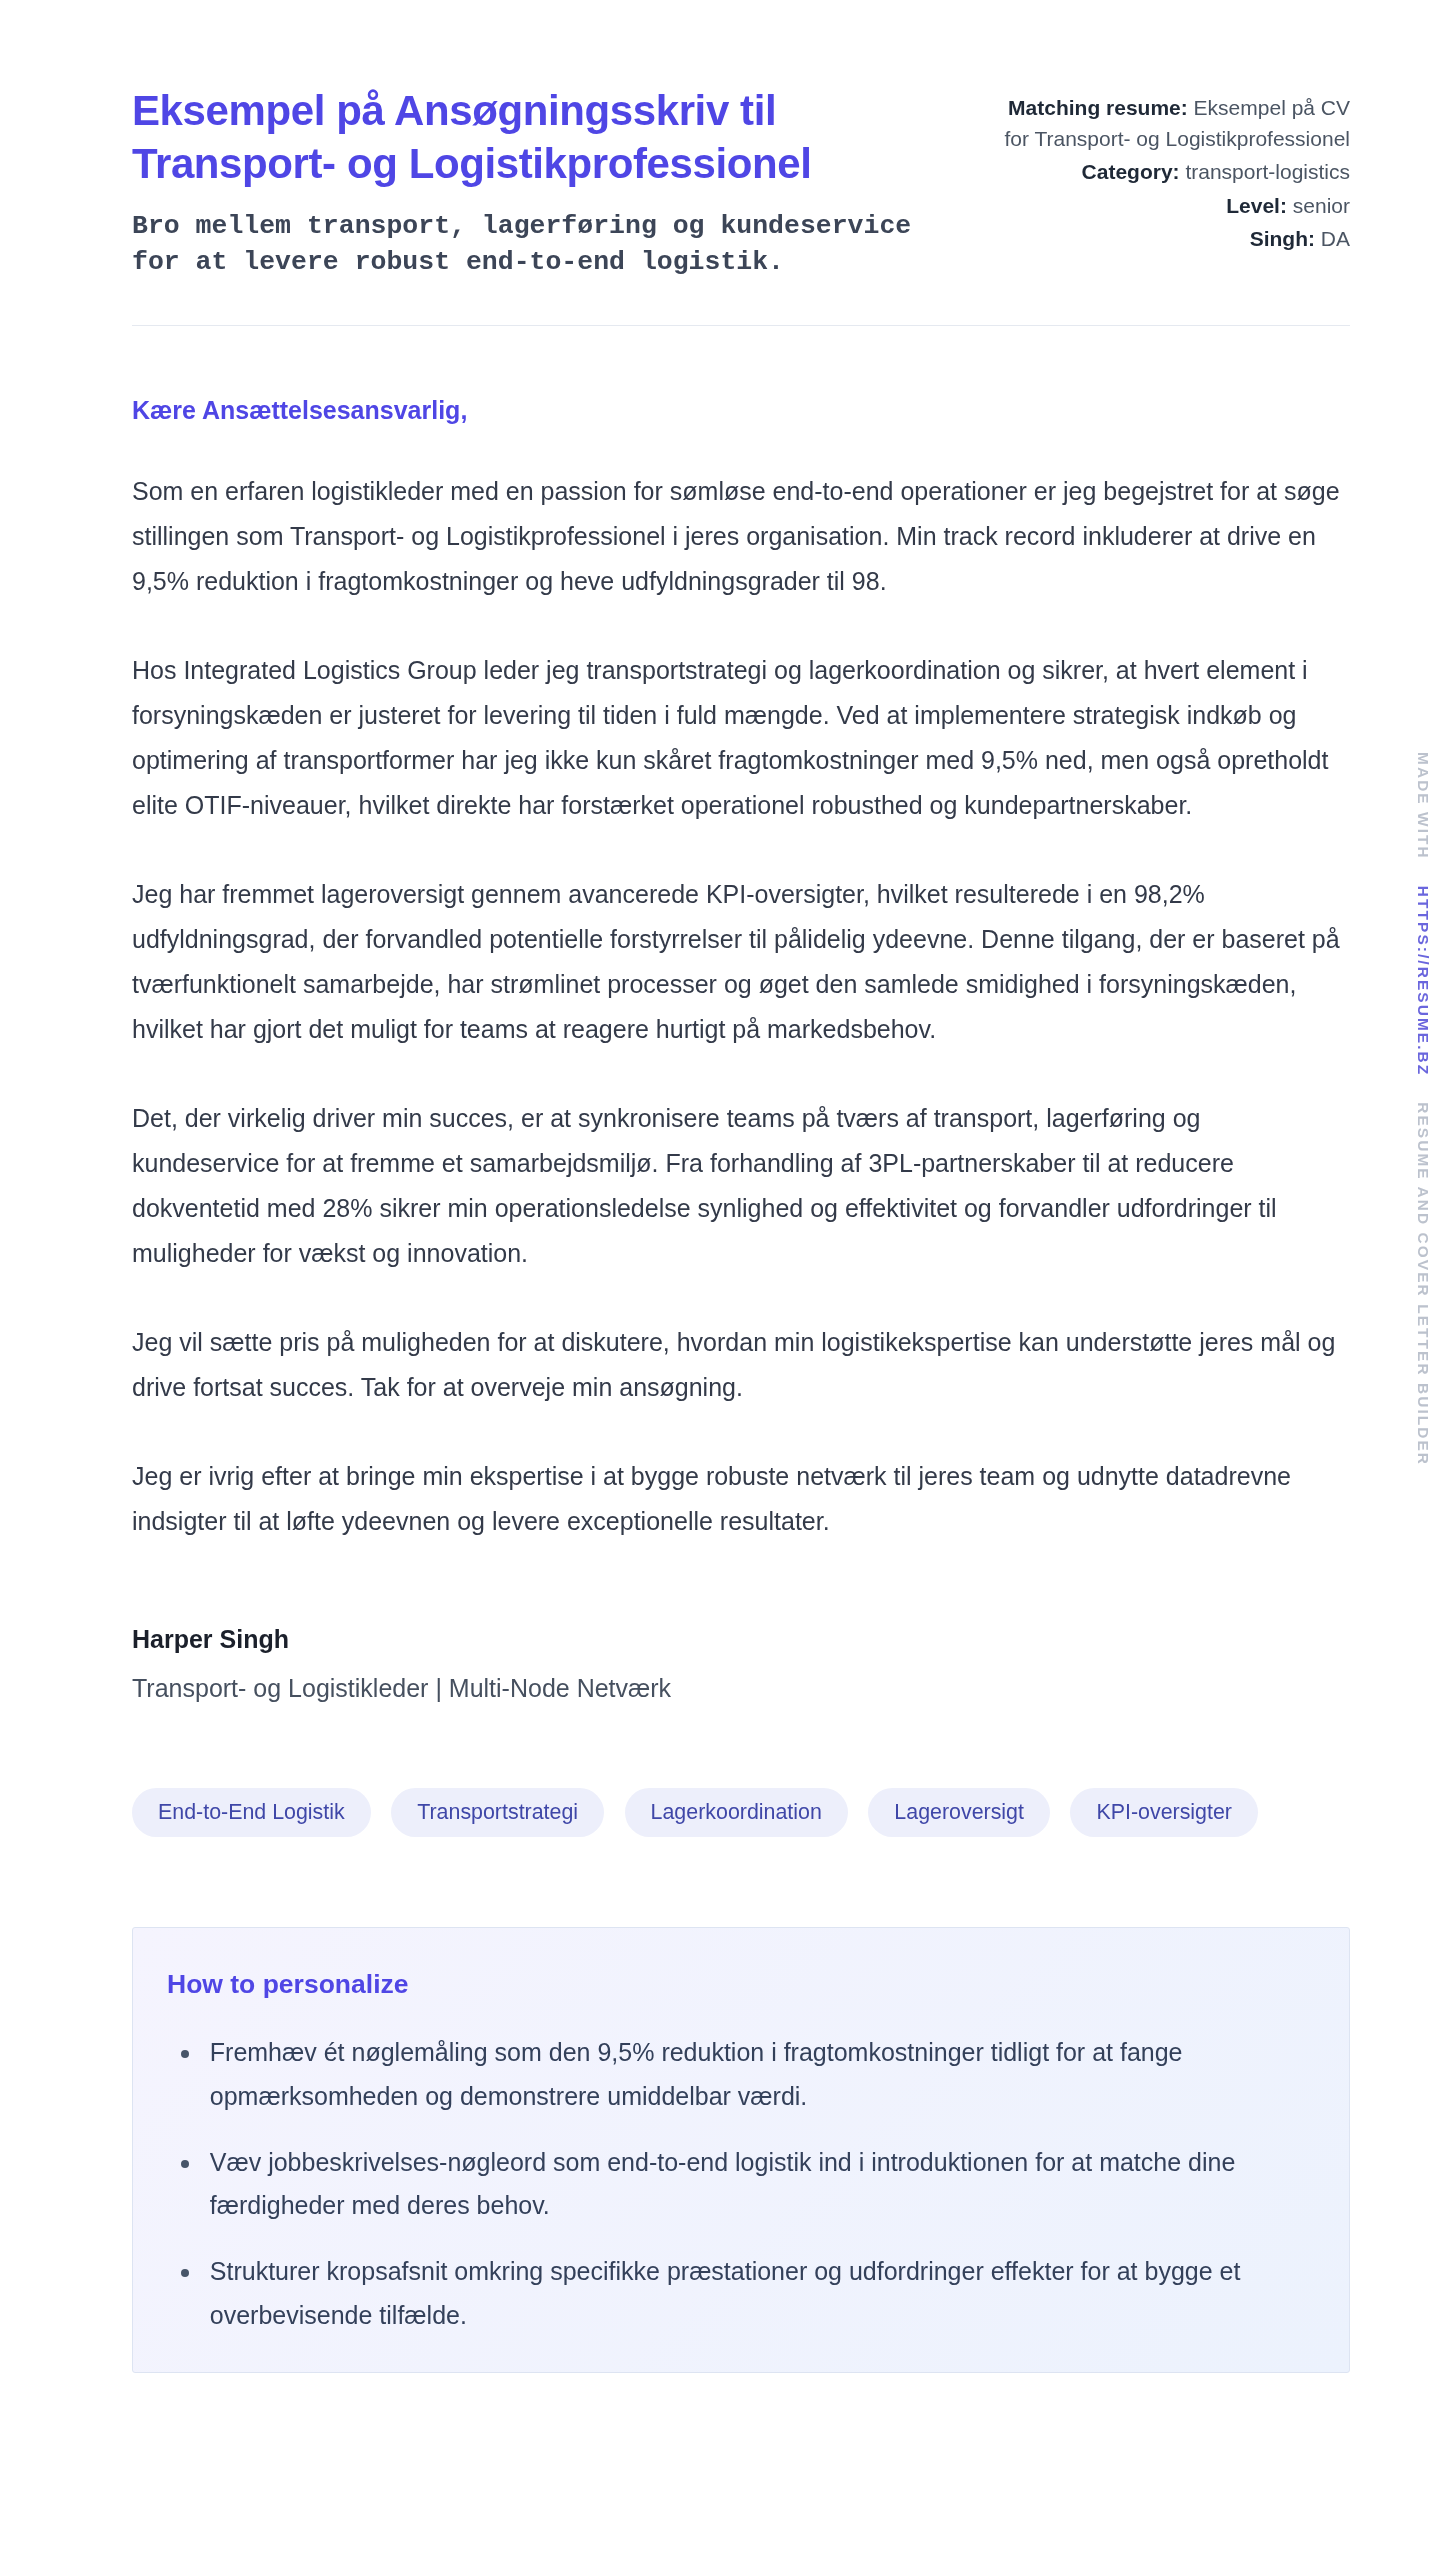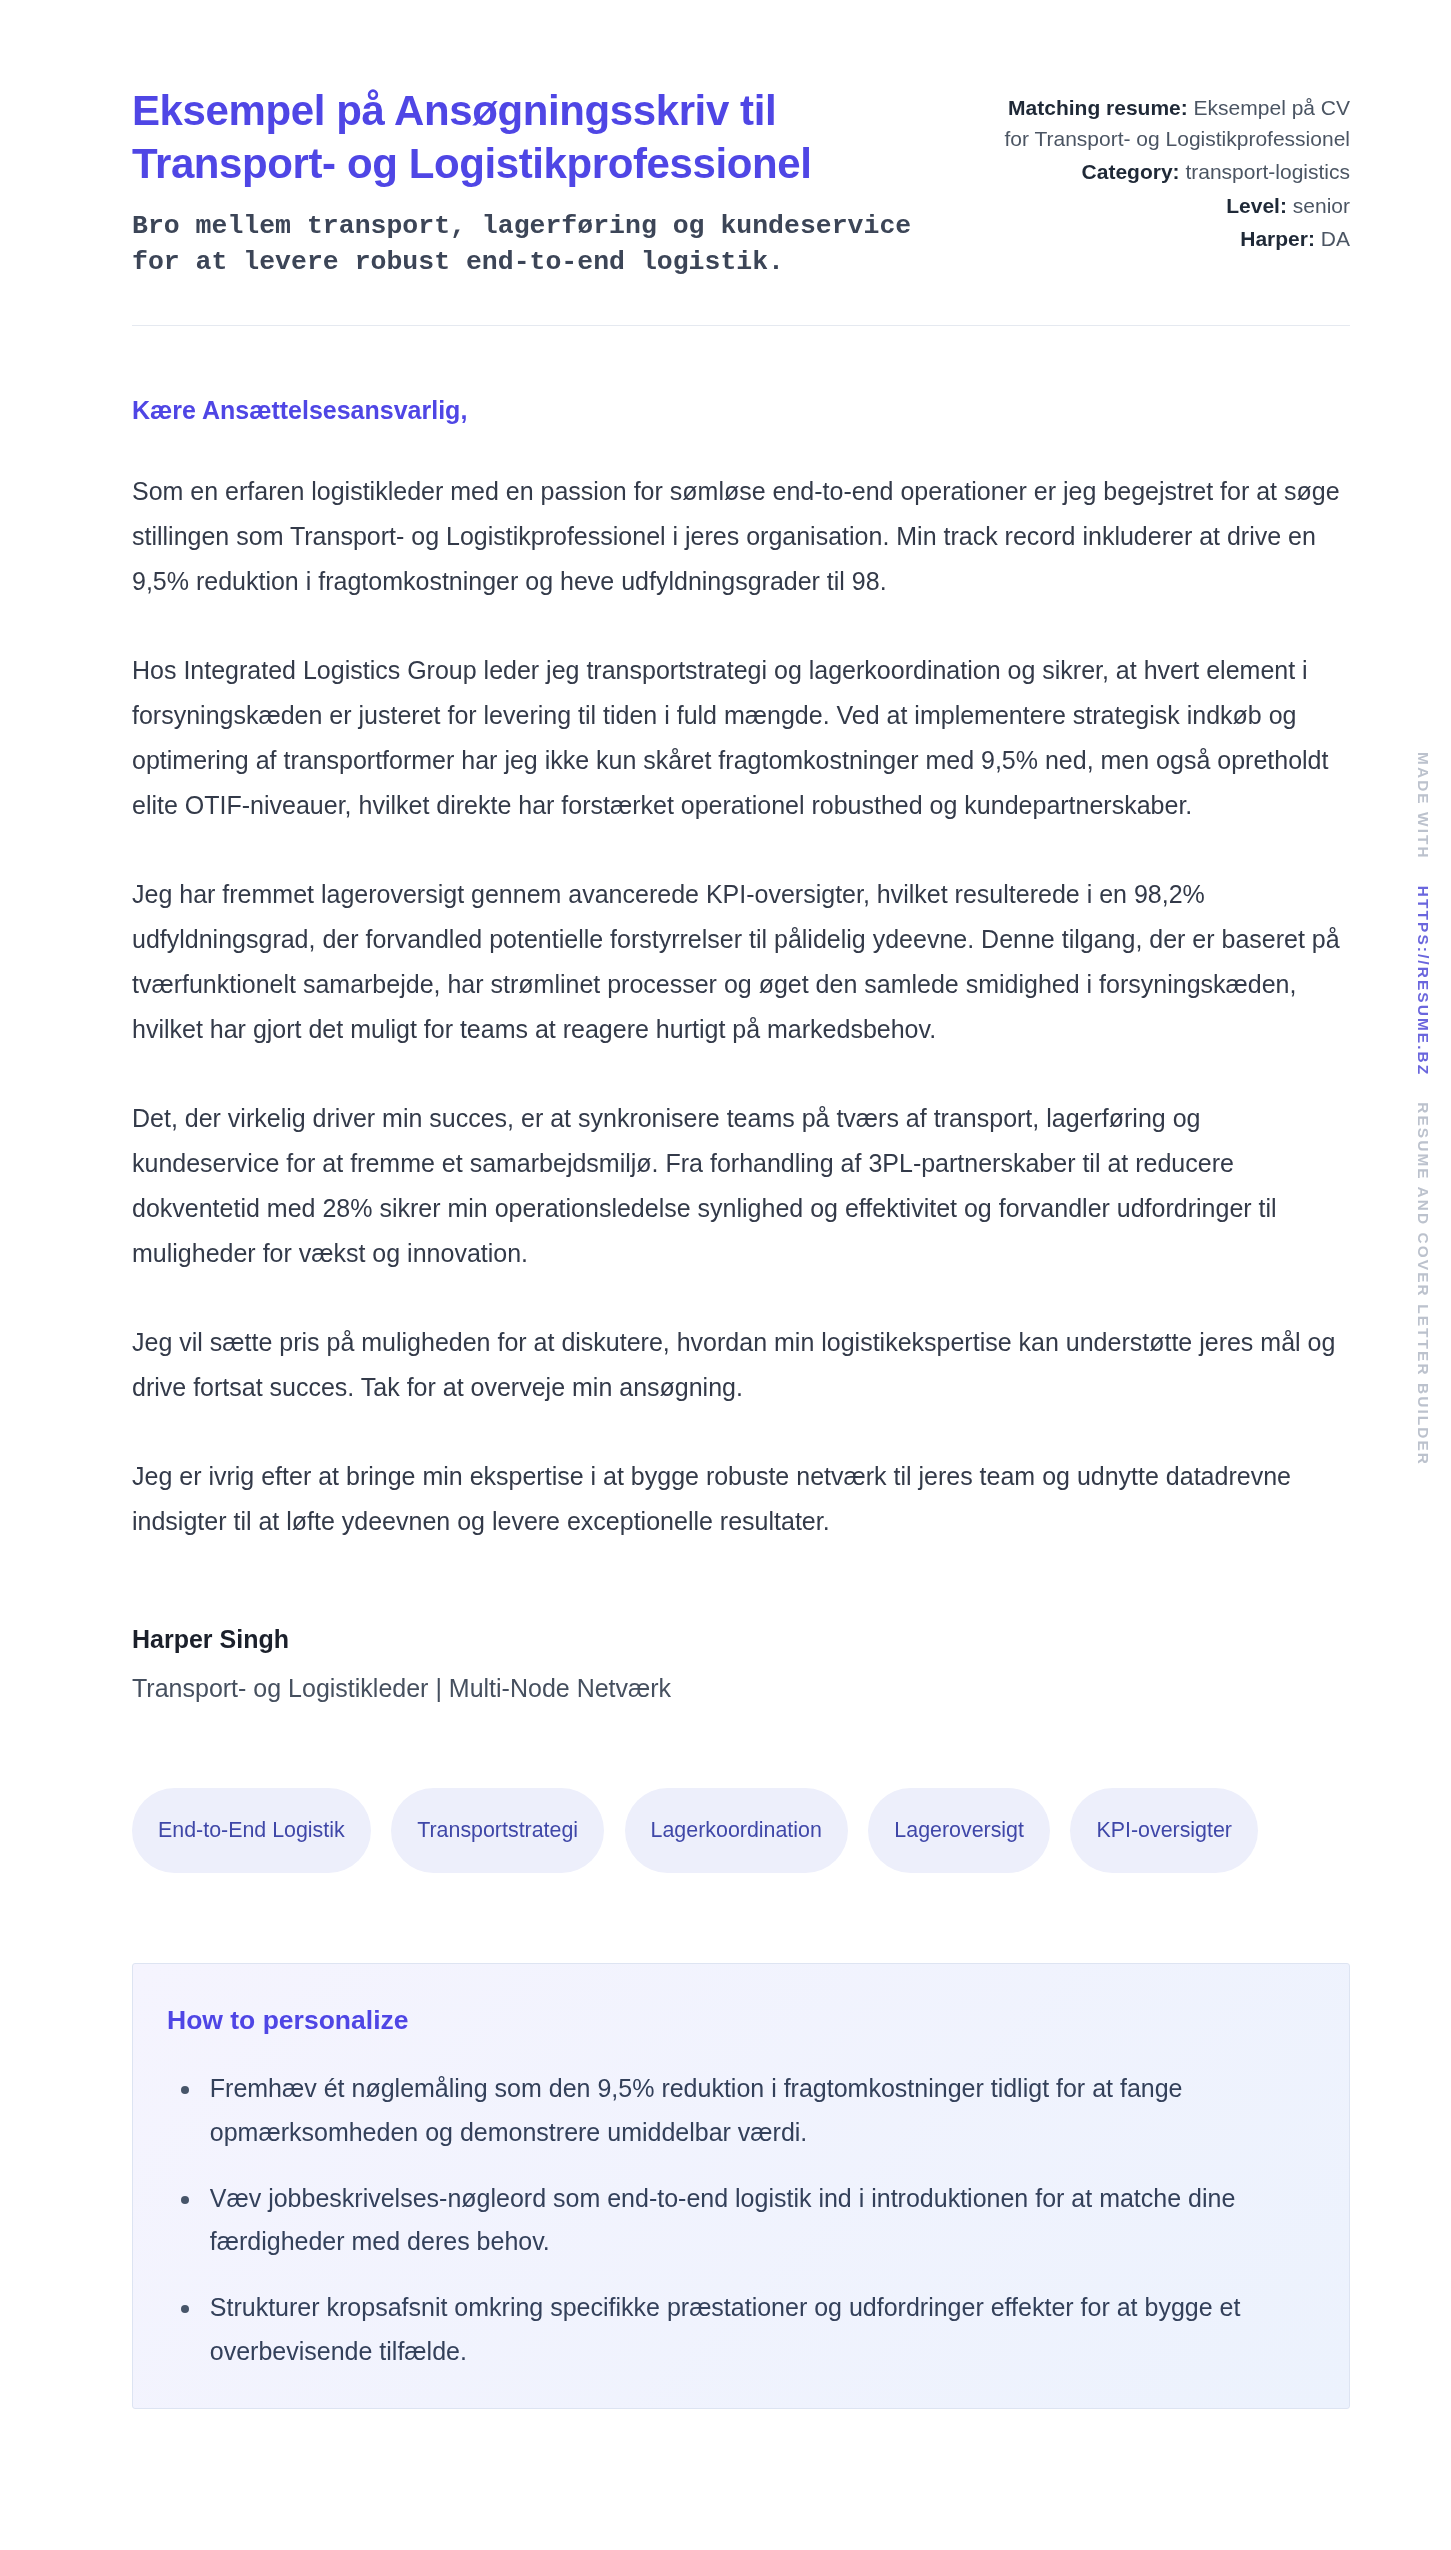--- a/index.html
+++ b/index.html
@@ -95,21 +95,21 @@
     display: flex;
     flex-wrap: wrap;
     gap: 20.5px;
   }
   .tag {
     display: inline-block;
     background: #edeffb;
     color: #3f47a8;
     font-size: 21.4px;
     font-weight: 500;
-    padding: 30px 26px;
+    padding: 12px 26px;
     border-radius: 853px;
     white-space: nowrap;
   }
 
   
   .personalize {
     margin-top: 90px;
     background: linear-gradient(135deg, #f5f4fe 0%, #ecf2fd 100%);
     border: 0.9px solid #dde4f2;
     border-radius: 3px;
@@ -178,21 +178,21 @@
         </div>
         <div class="meta-row">
           <span class="meta-label">Category:</span>
           <span class="meta-value">transport-logistics</span>
         </div>
         <div class="meta-row">
           <span class="meta-label">Level:</span>
           <span class="meta-value">senior</span>
         </div>
         <div class="meta-row">
-          <span class="meta-label">Harper:</span>
+          <span class="meta-label">Singh:</span>
           <span class="meta-value">DA</span>
         </div>
       </div>
     </header>
 
     <hr class="divider">
 
     <section class="letter">
       <p class="greeting">Kære Ansættelsesansvarlig,</p>
       <p class="para">Som en erfaren logistikleder med en passion for sømløse end-to-end operationer er jeg begejstret for at søge stillingen som Transport- og Logistikprofessionel i jeres organisation. Min track record inkluderer at drive en 9,5% reduktion i fragtomkostninger og heve udfyldningsgrader til 98.</p>

